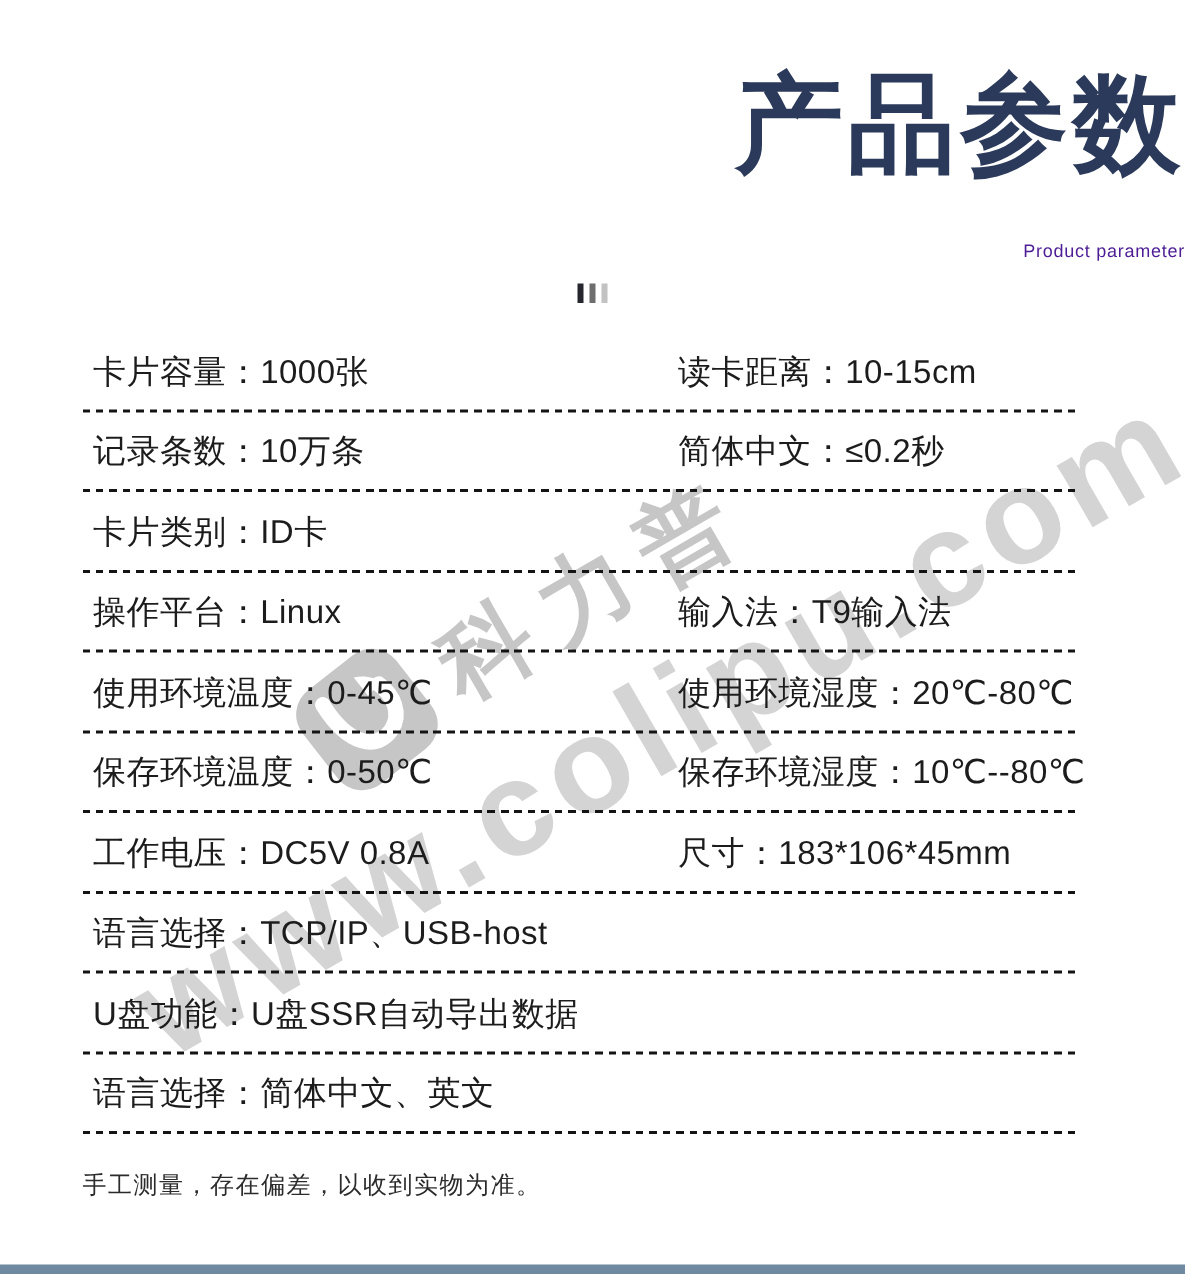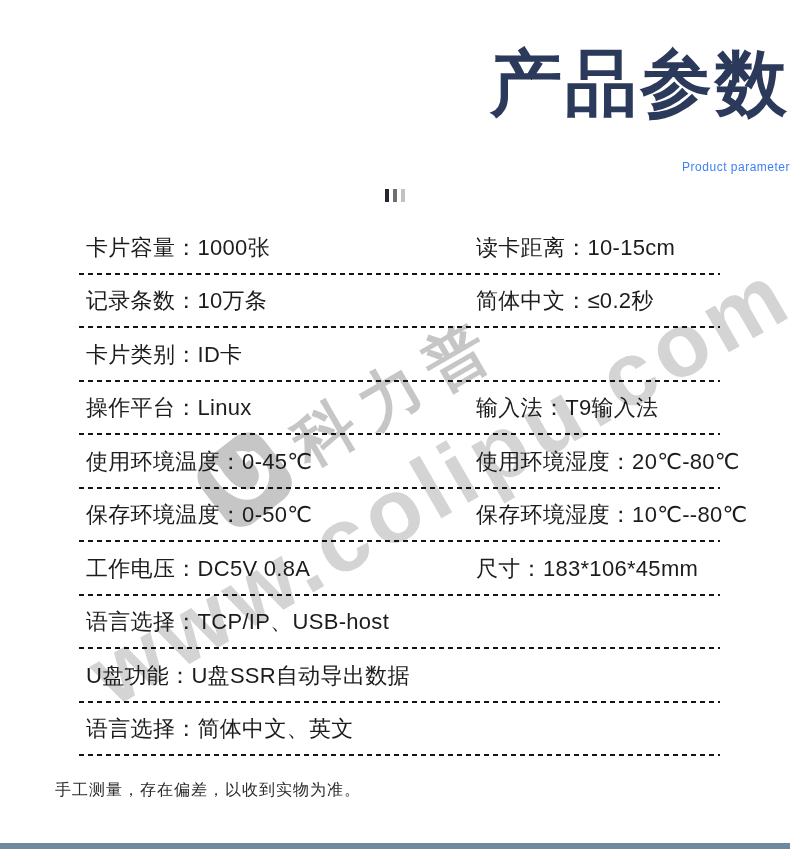--- a/index.html
+++ b/index.html
@@ -36,37 +36,37 @@
     letter-spacing:6px;white-space:nowrap;line-height:1.1;
   }
 
   
   .header{position:absolute;top:46px;left:0;width:100%;text-align:right;z-index:2;}
   .page-title{
     font-size:72px;font-weight:900;color:var(--title_color);
     letter-spacing:3px;line-height:1.05;
   }
   .page-subtitle{
-    margin-top:38px;font-size:12px;color:#3b82f6;letter-spacing:0.5px;
+    margin-top:38px;font-size:12px;color:#4c1d95;letter-spacing:0.5px;
   }
   .divider-bars{
     margin-top:15px;display:flex;justify-content:center;gap:4px;height:13px;
   }
   .divider-bars .bar{width:4px;height:13px;}
   .bar-1{background:#26262e;}
   .bar-2{background:#6e6e6e;}
   .bar-3{background:#c2c2c2;}
 
   
   .param-list{
     position:absolute;left:55px;top:221px;width:665px;z-index:2;
   }
   .param-row{
     position:relative;display:grid;grid-template-columns:390px 1fr;
-    align-items:center;height:53.5px;margin-left:24px;
+    align-items:center;height:53.5px;
   }
   .param-row::after{
     content:"";position:absolute;left:0;right:0;bottom:0;height:2px;
     background:repeating-linear-gradient(90deg,var(--dash_color) 0 5px,transparent 5px 9px);
   }
   .cell{
     font-size:22px;color:var(--text_color);padding-left:7px;
     letter-spacing:0.3px;white-space:nowrap;
   }
   .cell.full{grid-column:1 / span 2;}

